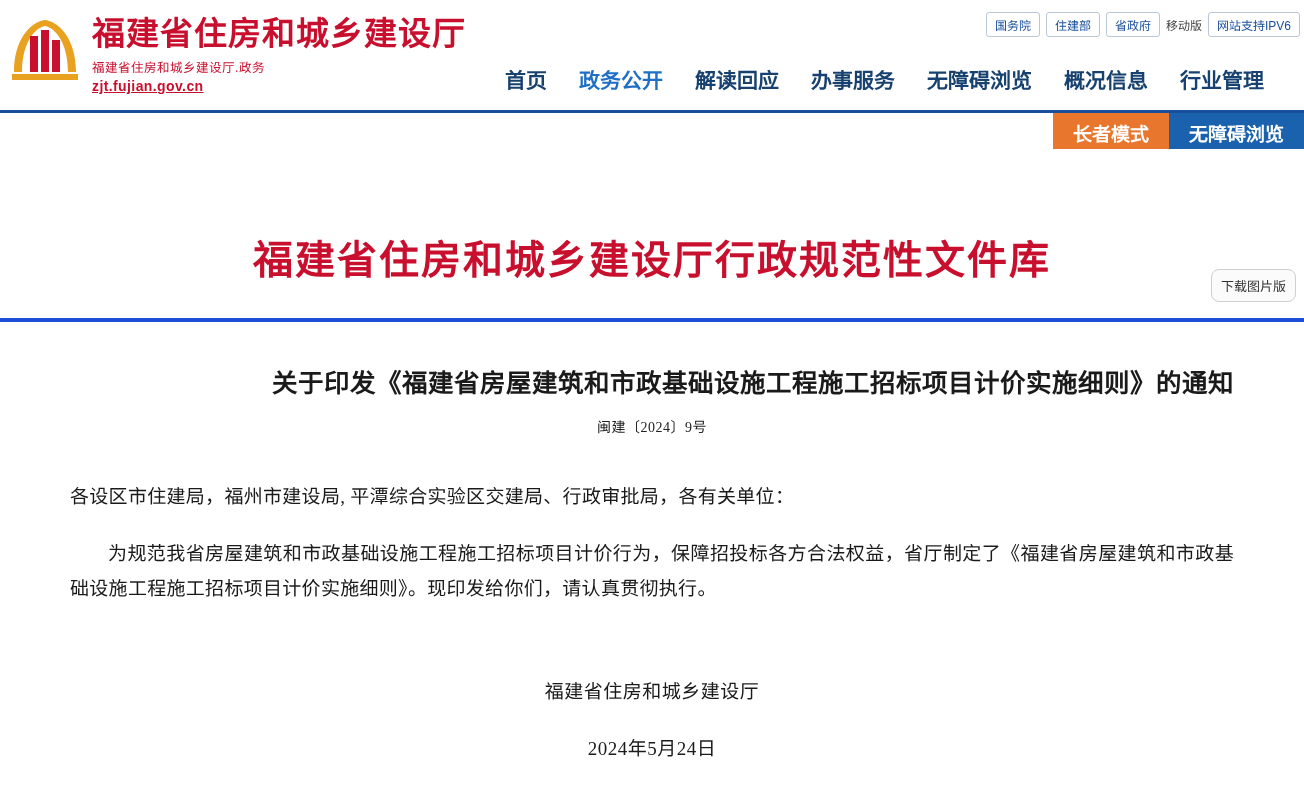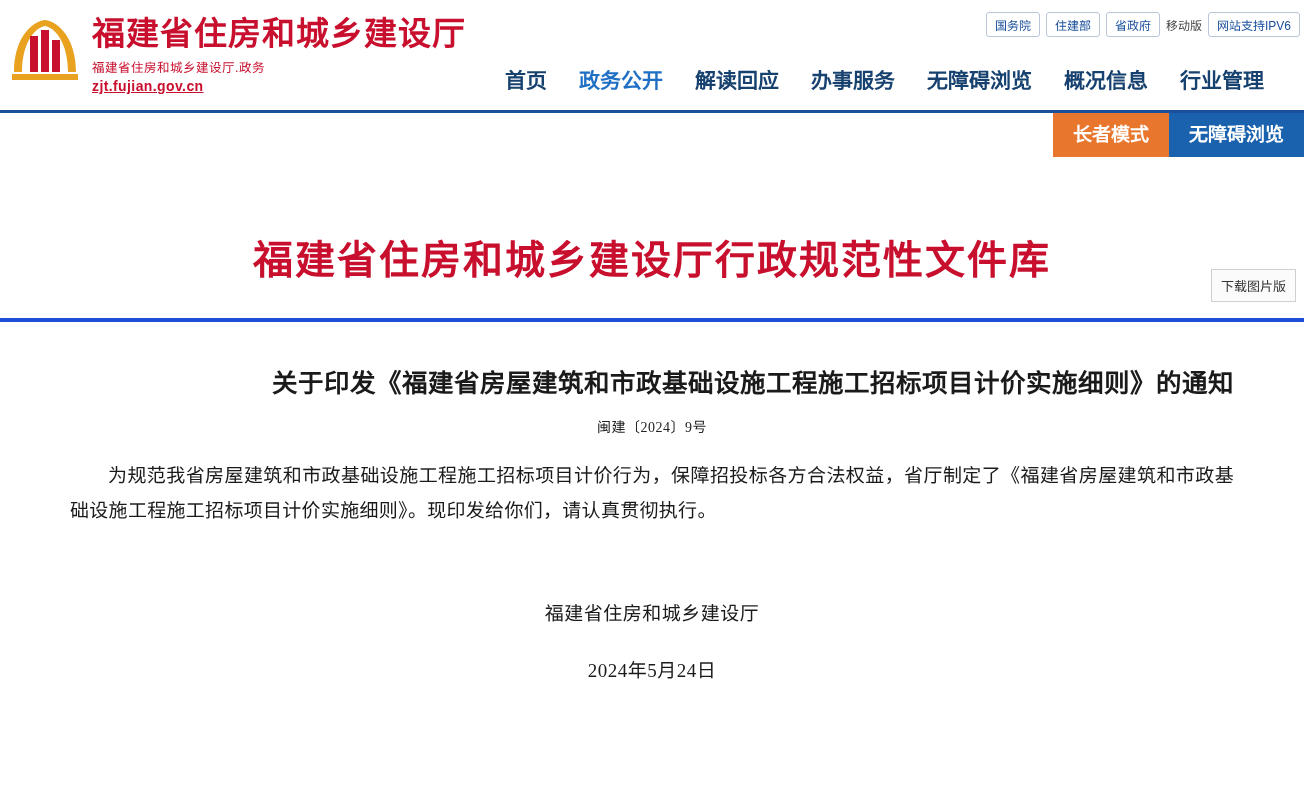--- a/index.html
+++ b/index.html
@@ -112,21 +112,21 @@
 
   
   .mode-bar {
     position: absolute;
     right: 0;
     top: 113px;
     display: flex;
     z-index: 5;
   }
   .mode-btn {
-    height: 44px;
+    height: 36px;
     line-height: 44px;
     padding: 0 20px;
     font-size: 19px;
     font-weight: bold;
     color: #ffffff;
     white-space: nowrap;
   }
   .mode-elder { background: #e8762d; }
   .mode-access { background: #1a62ad; }
 
@@ -151,21 +151,21 @@
   }
   .download-btn {
     position: absolute;
     right: 8px;
     top: 156px;
     border: 1px solid #cfcfcf;
     background: #fbfbfb;
     color: #333;
     font-size: 13px;
     padding: 6px 9px;
-    border-radius: 0;
+    border-radius: 8px;
     white-space: nowrap;
   }
 
   
   .doc {
     padding: 44px 70px 0 70px;
     font-family: "Liberation Serif", "DejaVu Serif", serif;
     color: #1a1a1a;
   }
   .doc-title {
@@ -259,18 +259,19 @@
   </div>
 
   <div class="banner">
     <div class="banner-title">福建省住房和城乡建设厅行政规范性文件库</div>
     <div class="download-btn">下载图片版</div>
   </div>
 
   <div class="doc">
     <div class="doc-title">关于印发《福建省房屋建筑和市政基础设施工程施工招标项目计价实施细则》的通知</div>
     <div class="doc-number">闽建〔2024〕9号</div>
+    <div class="doc-to">各设区市住建局，福州市建设局, 平潭综合实验区交建局、行政审批局，各有关单位：</div>
     <div class="doc-para">为规范我省房屋建筑和市政基础设施工程施工招标项目计价行为，保障招投标各方合法权益，省厅制定了《福建省房屋建筑和市政基础设施工程施工招标项目计价实施细则》。现印发给你们，请认真贯彻执行。</div>
     <div class="doc-signature">福建省住房和城乡建设厅</div>
     <div class="doc-date">2024年5月24日</div>
   </div>
 
 </div>
 
 </body></html>

